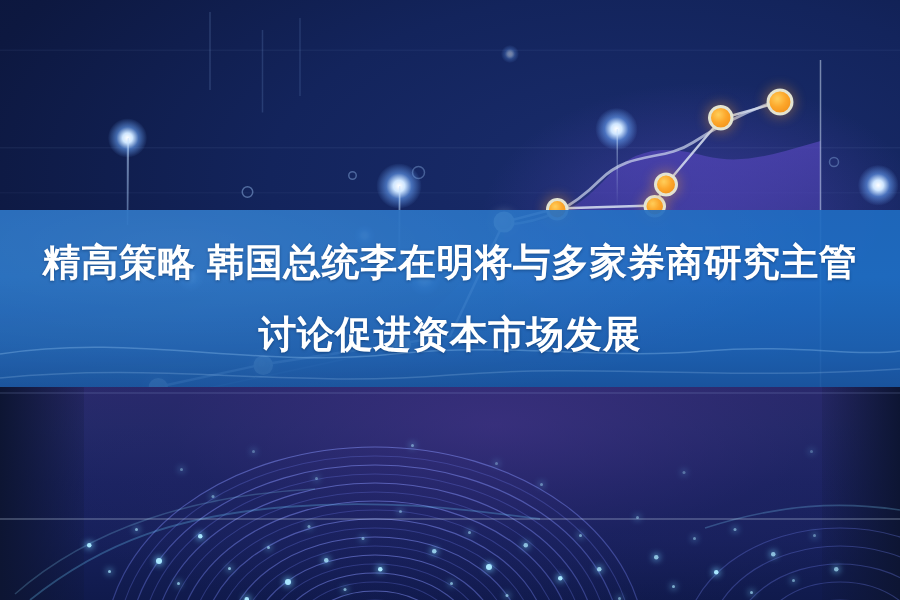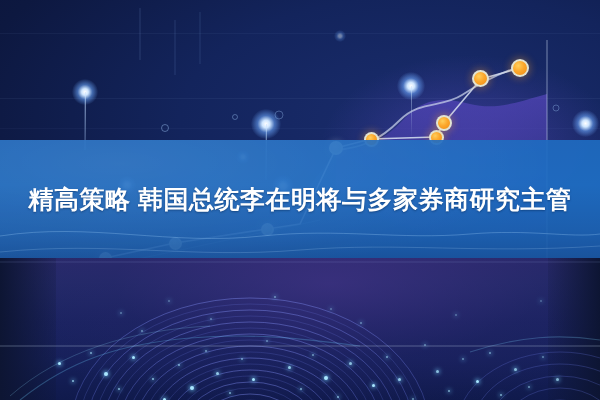--- a/index.html
+++ b/index.html
@@ -177,20 +177,21 @@
     <div class="band-sheen"></div>
   </div>
 
   <svg class="layer" viewBox="0 0 600 400" preserveAspectRatio="none">
     <path d="M 0 236 C 90 222 170 246 262 236 C 340 228 400 240 470 234 C 530 229 570 238 600 234" fill="none" stroke="#8fc2f0" stroke-width="1" stroke-opacity=".35"></path>
     <path d="M 0 252 C 110 241 190 259 300 250 C 400 242 480 254 600 246" fill="none" stroke="#a8d2f5" stroke-width="1" stroke-opacity=".22"></path>
   </svg>
 
   <div class="title-wrap">
     <div class="tline">精高策略 韩国总统李在明将与多家券商研究主管</div>
+    <div class="tline">讨论促进资本市场发展</div>
   </div>
 
   <div class="bg-lower"></div>
   <div class="bg-lower-darkedge"></div>
   <div class="bg-lower-darkedge r"></div>
 
   <svg class="layer" viewBox="0 0 600 400" preserveAspectRatio="none">
     <defs>
       <clipPath id="lowerClip">
           <rect x="0" y="258" width="600" height="142"></rect>

